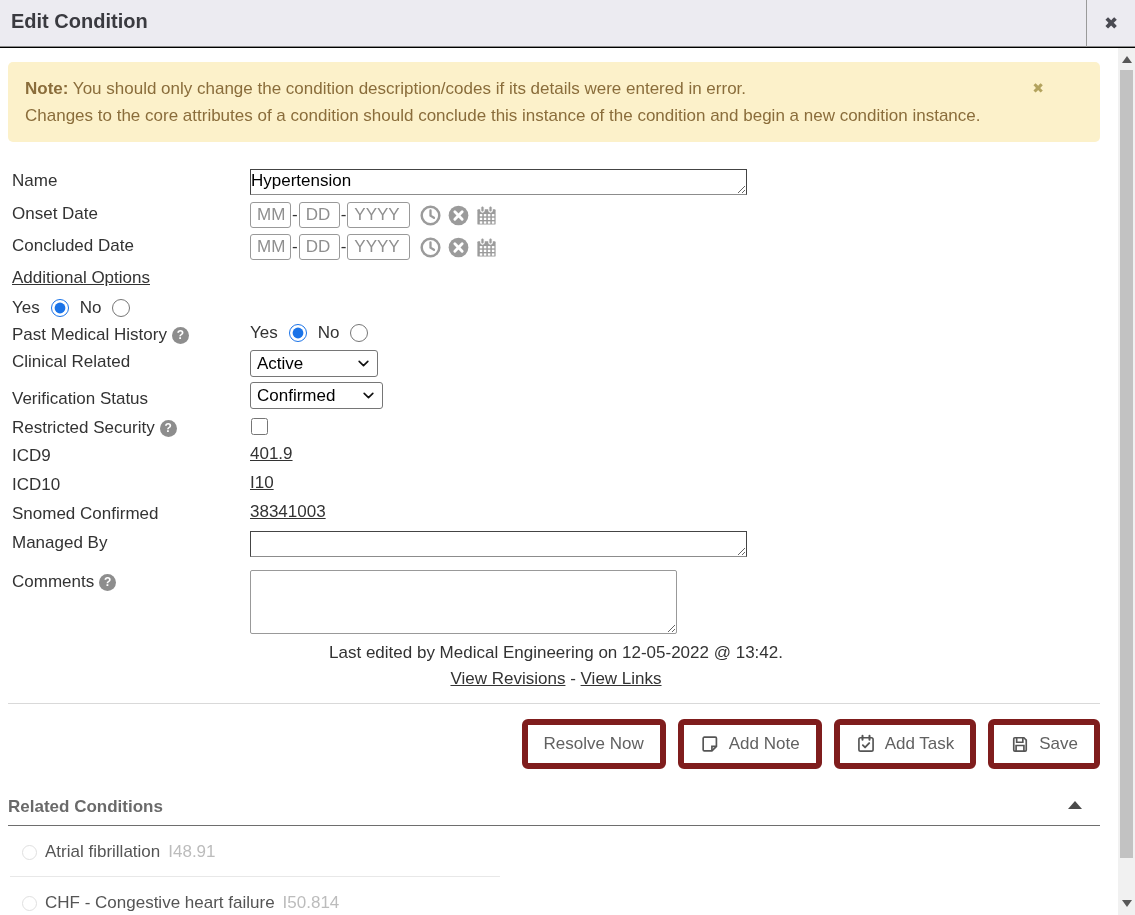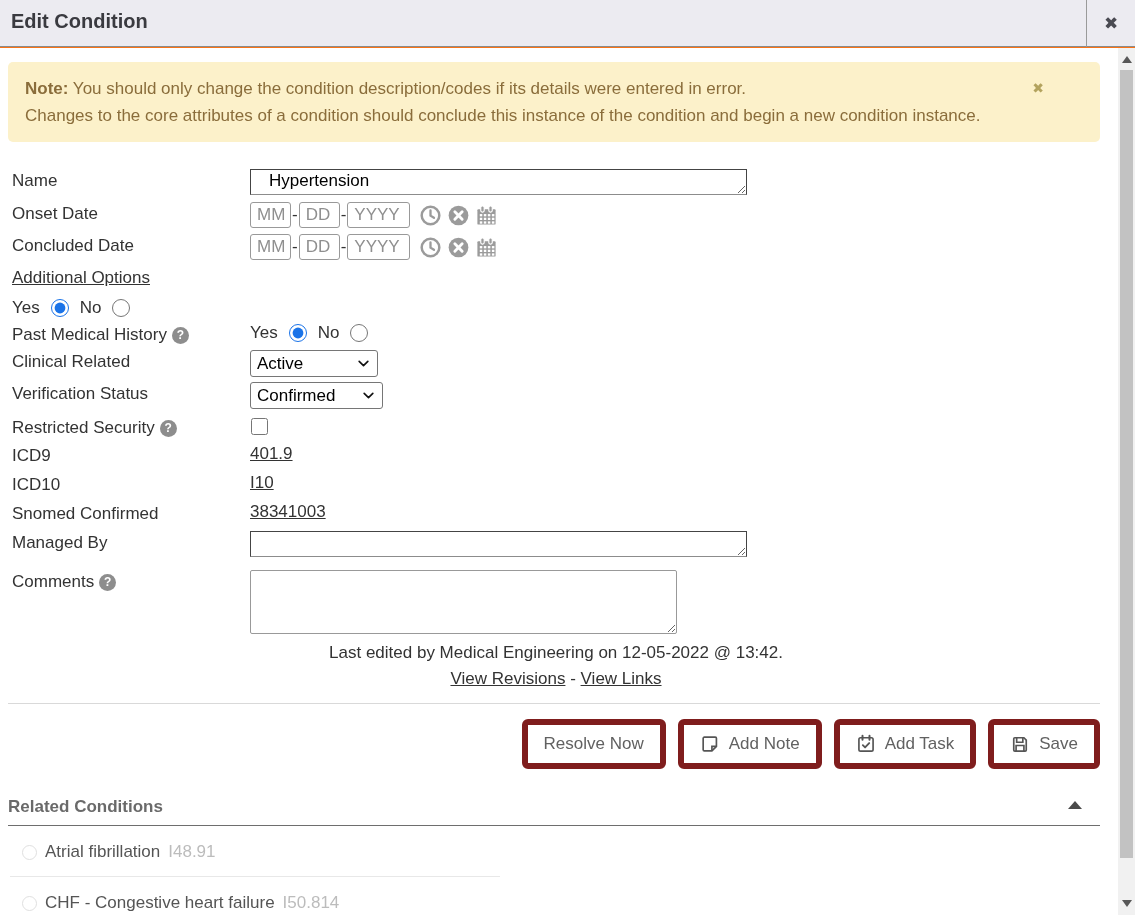--- a/index.html
+++ b/index.html
@@ -1,19 +1,19 @@
 <!DOCTYPE html>
 <html><head>
 <meta charset="utf-8">
 <style>
   * { margin:0; padding:0; box-sizing:border-box; }
   html,body { width:1135px; height:915px; overflow:hidden; background:#fff;
     font-family:"Liberation Sans","DejaVu Sans",sans-serif; color:#333; font-size:17px; }
 
-  .dialog { position:relative; width:1135px; height:915px; background:#f97316;border-radius:16px; }
+  .dialog { position:relative; width:1135px; height:915px; background:#000000;border-radius:16px; }
 
   
   .dlg-header { position:relative; height:47px; background:#ecebf1; border-bottom:1px solid #8b8b8b; }
   .dlg-title { position:absolute; left:11px; top:10px; font-size:20px; font-weight:bold; color:#3a3a40; }
   .dlg-close { position:absolute; right:0; top:0; width:49px; height:47px; border-left:1px solid #9a9a9a;
     display:flex; align-items:center; justify-content:center; cursor:pointer; }
   .dlg-close span { font-size:17px; font-weight:bold; color:#4a4a52; }
 
   
   .scrollbar { position:absolute; right:0; top:48px; bottom:0; width:17px; background:#f1f1f1; }
@@ -34,21 +34,21 @@
   
   .form { margin:27px 18px 0 12px; }
   .frow { display:flex; align-items:flex-start;gap:40px; }
   .frow .flabel { flex:0 0 198px; padding-top:2px; color:#333; display:flex; align-items:center; gap:5px; }
   .fctl { display:flex; align-items:center; }
 
   .help-icon { display:inline-flex; width:17px; height:17px; border-radius:50%; background:#8d8d8d;
     color:#fff; font-size:12px; font-weight:bold; align-items:center; justify-content:center; flex:0 0 17px; }
 
   textarea.line-input { width:497px; height:26px; border:1px solid #444; border-bottom-color:#8c8c8c;
-    font-family:inherit; font-size:17px; padding:1px 18px; resize:both; overflow:hidden; border-radius:0; outline:none; }
+    font-family:inherit; font-size:17px; padding:1px 0; resize:both; overflow:hidden; border-radius:0; outline:none; }
   textarea.comments-input { width:427px; height:64px; border:1px solid #999; border-radius:2px;
     font-family:inherit; font-size:17px; padding:2px 6px; resize:both; }
 
   .date-input { height:26px; border:1px solid #999; border-radius:3px; font-size:17px; color:#333;
     padding:0 0 0 6px; font-family:inherit; }
   .date-input::placeholder { color:#8f8f8f; opacity:1; }
   .w-mm { width:41px; } .w-dd { width:41px; } .w-yyyy { width:63px; }
   .date-sep { margin:0 1px; color:#333; }
   .date-icons { display:flex; align-items:center; gap:5px; margin-left:9px; color:#9b9b9b; }
   .date-icons svg { display:block; cursor:pointer; }
@@ -68,21 +68,21 @@
   input[type=checkbox].sec-check { width:17px; height:17px; accent-color:#1a73e8; margin:2px 0 0 1px; cursor:pointer; }
 
   
   .r-name { margin-bottom:7px; }
   .r-onset { margin-bottom:6px; }
   .r-concluded { margin-bottom:8px; }
   .r-addopts { margin-bottom:10px; }
   .r-problist { margin-bottom:5px; }
   .r-pmh { margin-bottom:5px; }
   .r-clinical { margin-bottom:5px; }
-  .r-verif { margin-bottom:7px; }
+  .r-verif { margin-bottom:7px;align-items:flex-end; }
   .r-restricted { margin-bottom:6px; }
   .r-icd9 { margin-bottom:7px; }
   .r-icd10 { margin-bottom:7px; }
   .r-snomed { margin-bottom:7px; }
   .r-managed { margin-bottom:13px; }
   .r-comments { margin-bottom:9px; }
 
   .edit-meta { text-align:center; margin:0 18px 0 12px; color:#333; }
   .meta-links { text-align:center; margin:6px 18px 2px 12px; color:#333; }
 

